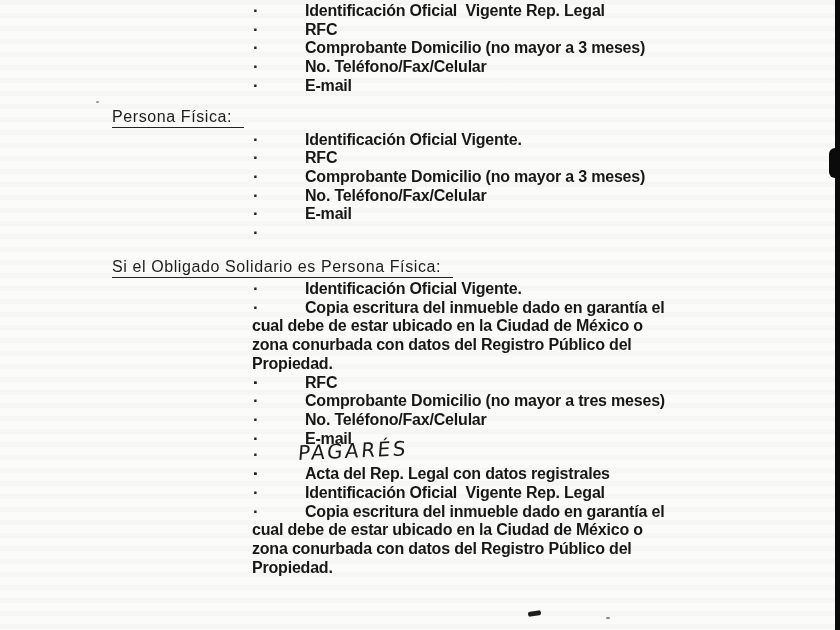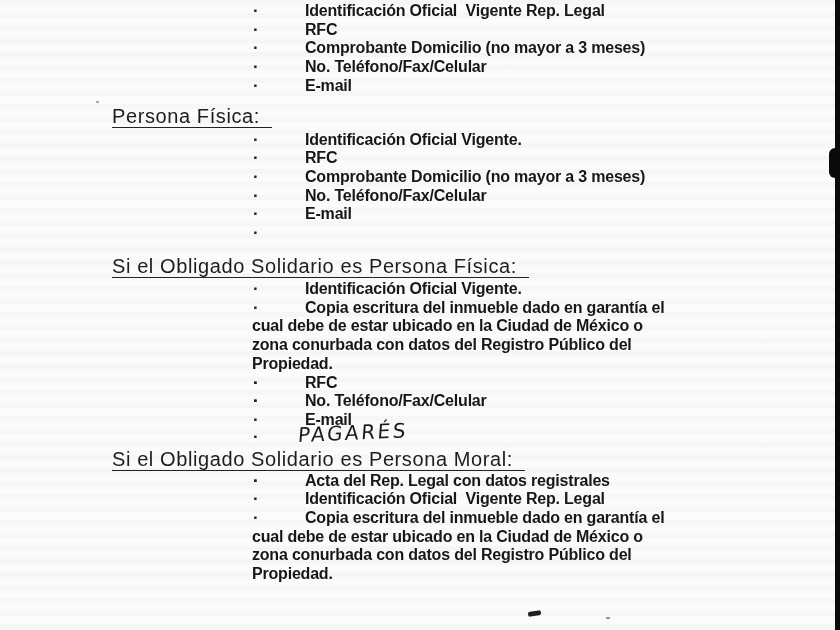--- a/index.html
+++ b/index.html
@@ -29,21 +29,21 @@
     background:#0b0b0b;border-radius:6px 0 0 6px;z-index:3;
   }
   .speck-1{position:absolute;left:528px;top:611px;width:13px;height:5px;background:#1c1c1c;border-radius:2px;transform:rotate(-8deg);}
   .speck-2{position:absolute;left:606px;top:617px;width:4px;height:2px;background:#8a8a8a;border-radius:1px;}
   .speck-3{position:absolute;left:96px;top:101px;width:3px;height:2px;background:#9a9a9a;border-radius:1px;}
 
   .content{position:absolute;inset:0;z-index:2;}
 
   .heading{
     margin-left:112px;
-    font-size:20px;font-weight:400;letter-spacing:0.6px;
+    font-size:16px;font-weight:400;letter-spacing:0.6px;
     line-height:19px;color:#1d1d1d;
   }
   .heading .h-inner{
     display:inline-block;
     border-bottom:1.6px solid #232323;
     padding-bottom:1px;padding-right:12px;
   }
   .sec{margin:0;}
   .sec-a{padding-top:2px;}
   .h1{margin-top:11px;}
@@ -161,38 +161,36 @@
       </div>
       <div class="row">
         <span class="bullet">·</span>
       </div>
       <div class="row">
         <span class="bullet">·</span>
         <span class="txt">RFC</span>
       </div>
       <div class="row">
         <span class="bullet">·</span>
+        <span class="txt">Comprobante Domicilio (no mayor a tres meses)</span>
       </div>
       <div class="row">
         <span class="bullet">·</span>
         <span class="txt">No. Teléfono/Fax/Celular</span>
       </div>
       <div class="row">
         <span class="bullet">·</span>
         <span class="txt">E-mail</span>
       </div>
       <div class="row pag-row">
         <span class="bullet">·</span>
         <span class="handwriting">PAGARÉS</span>
       </div>
     </div>
 
-    <div class="heading h3">
-      <span class="h-inner">Si el Obligado Solidario es Persona Moral:</span>
-    </div>
     <div class="sec sec-d">
       <div class="row">
         <span class="bullet">·</span>
       </div>
       <div class="row">
         <span class="bullet">·</span>
         <span class="txt">Acta del Rep. Legal con datos registrales</span>
       </div>
       <div class="row">
         <span class="bullet">·</span>

